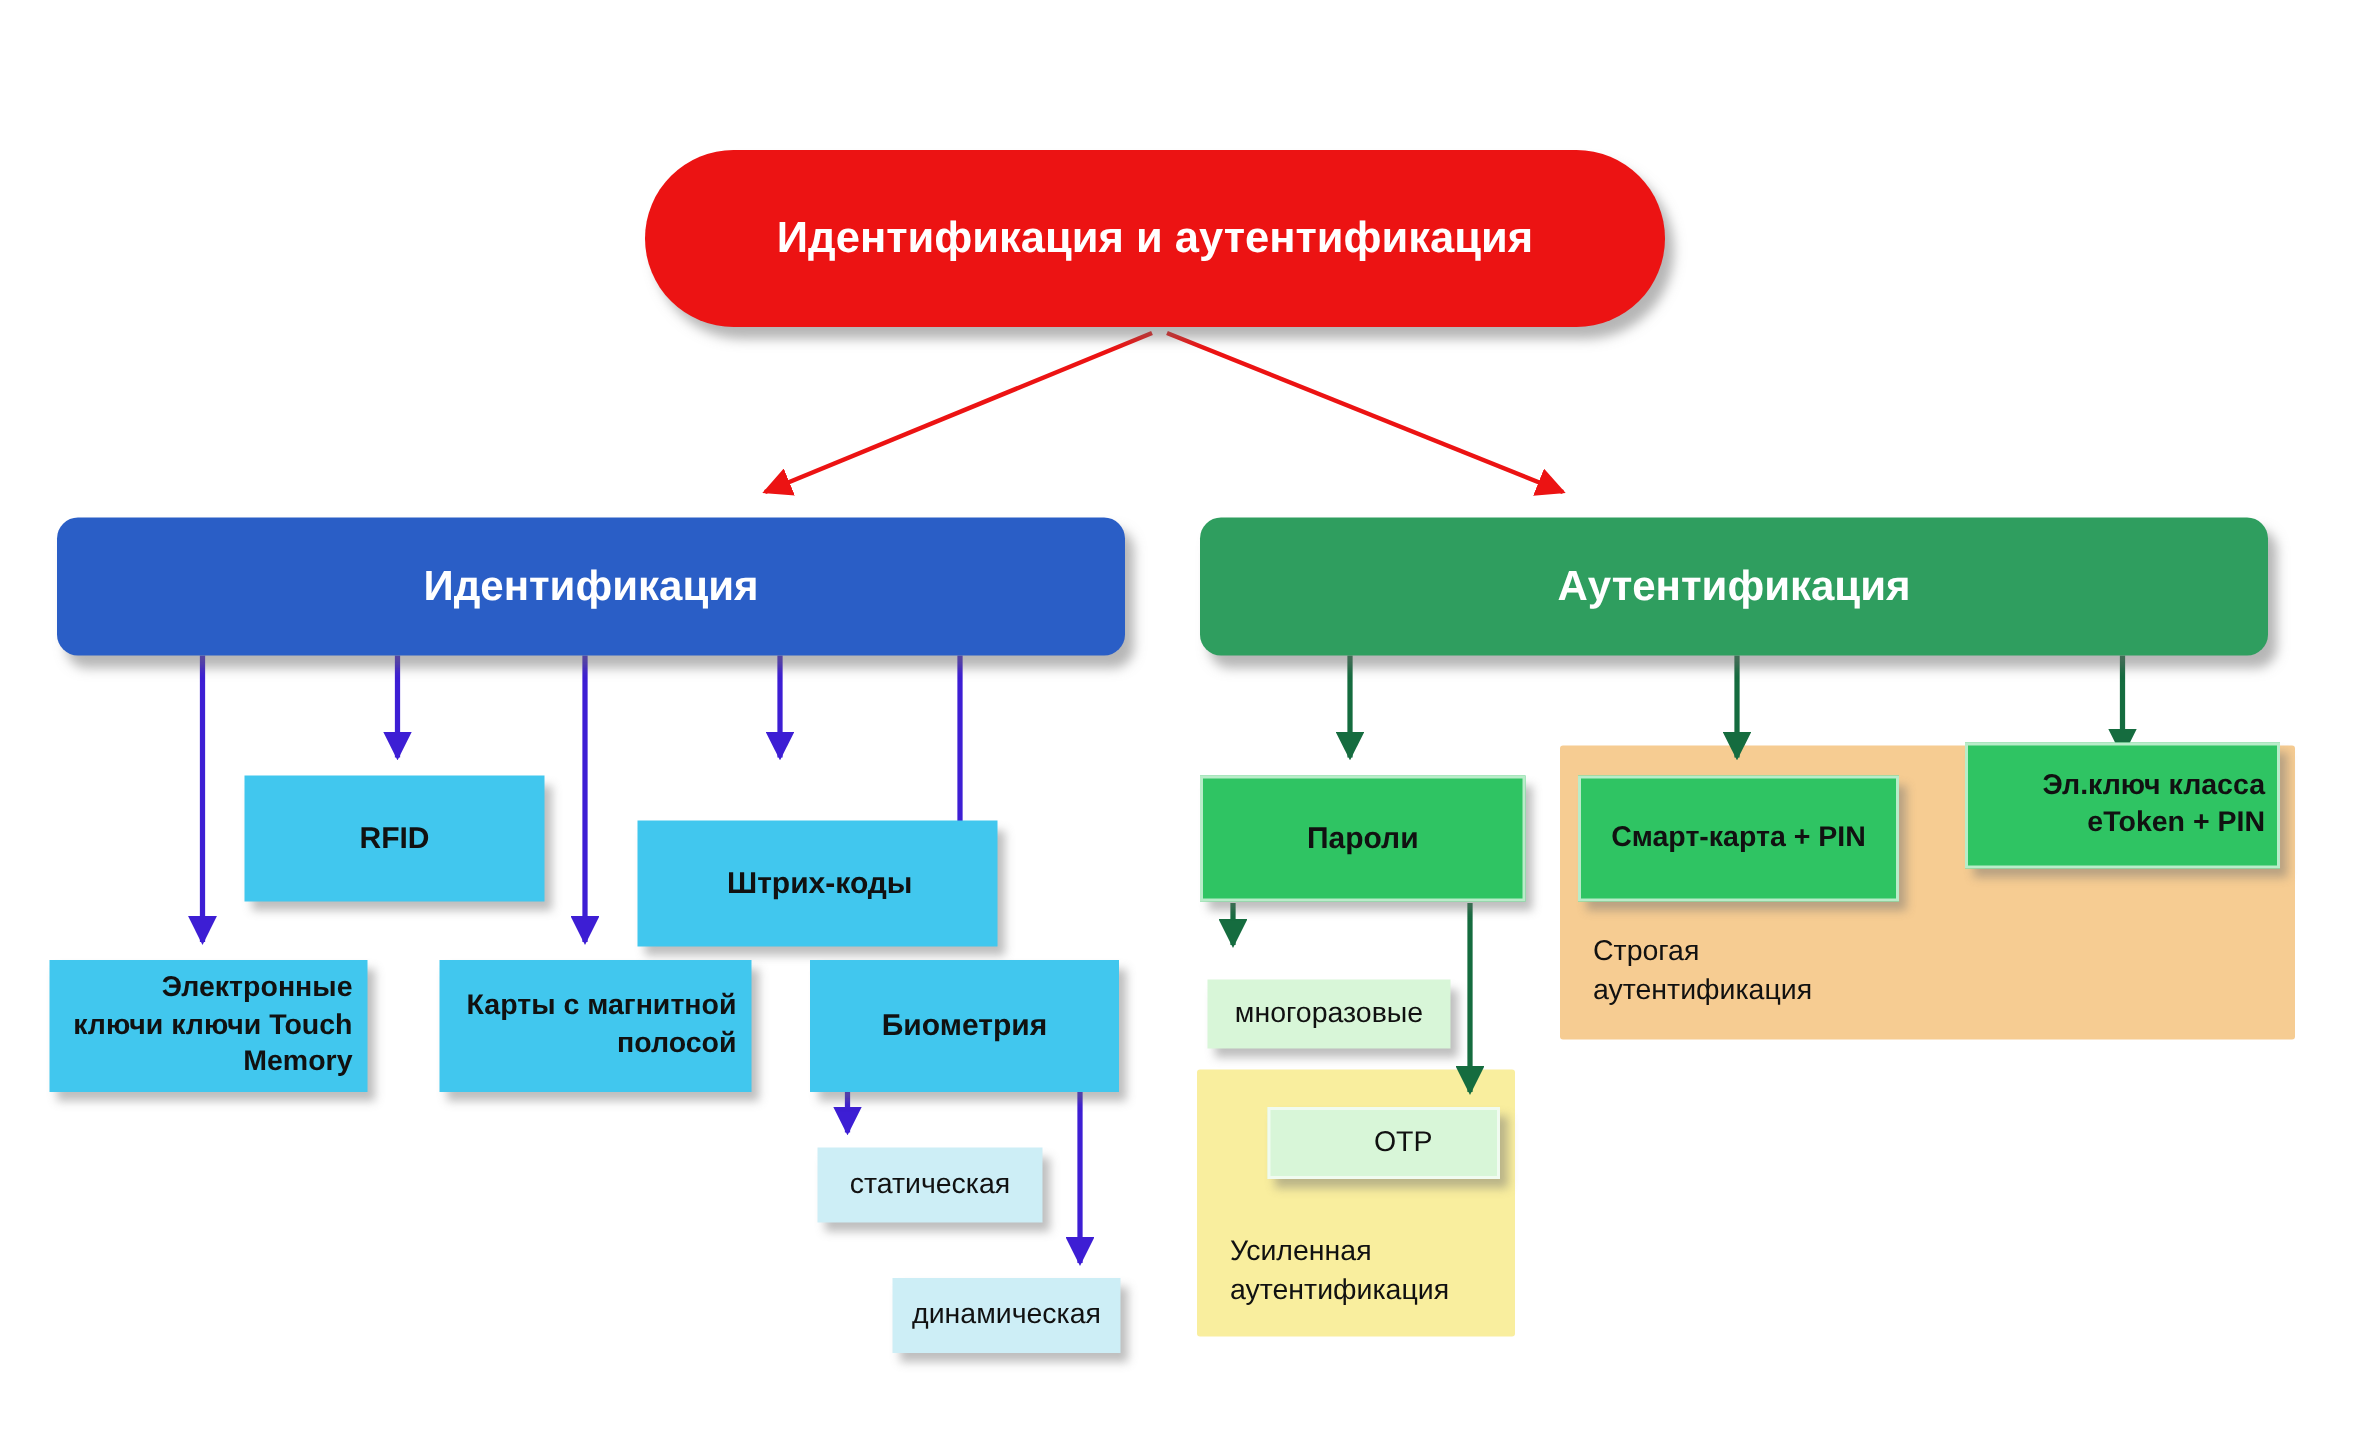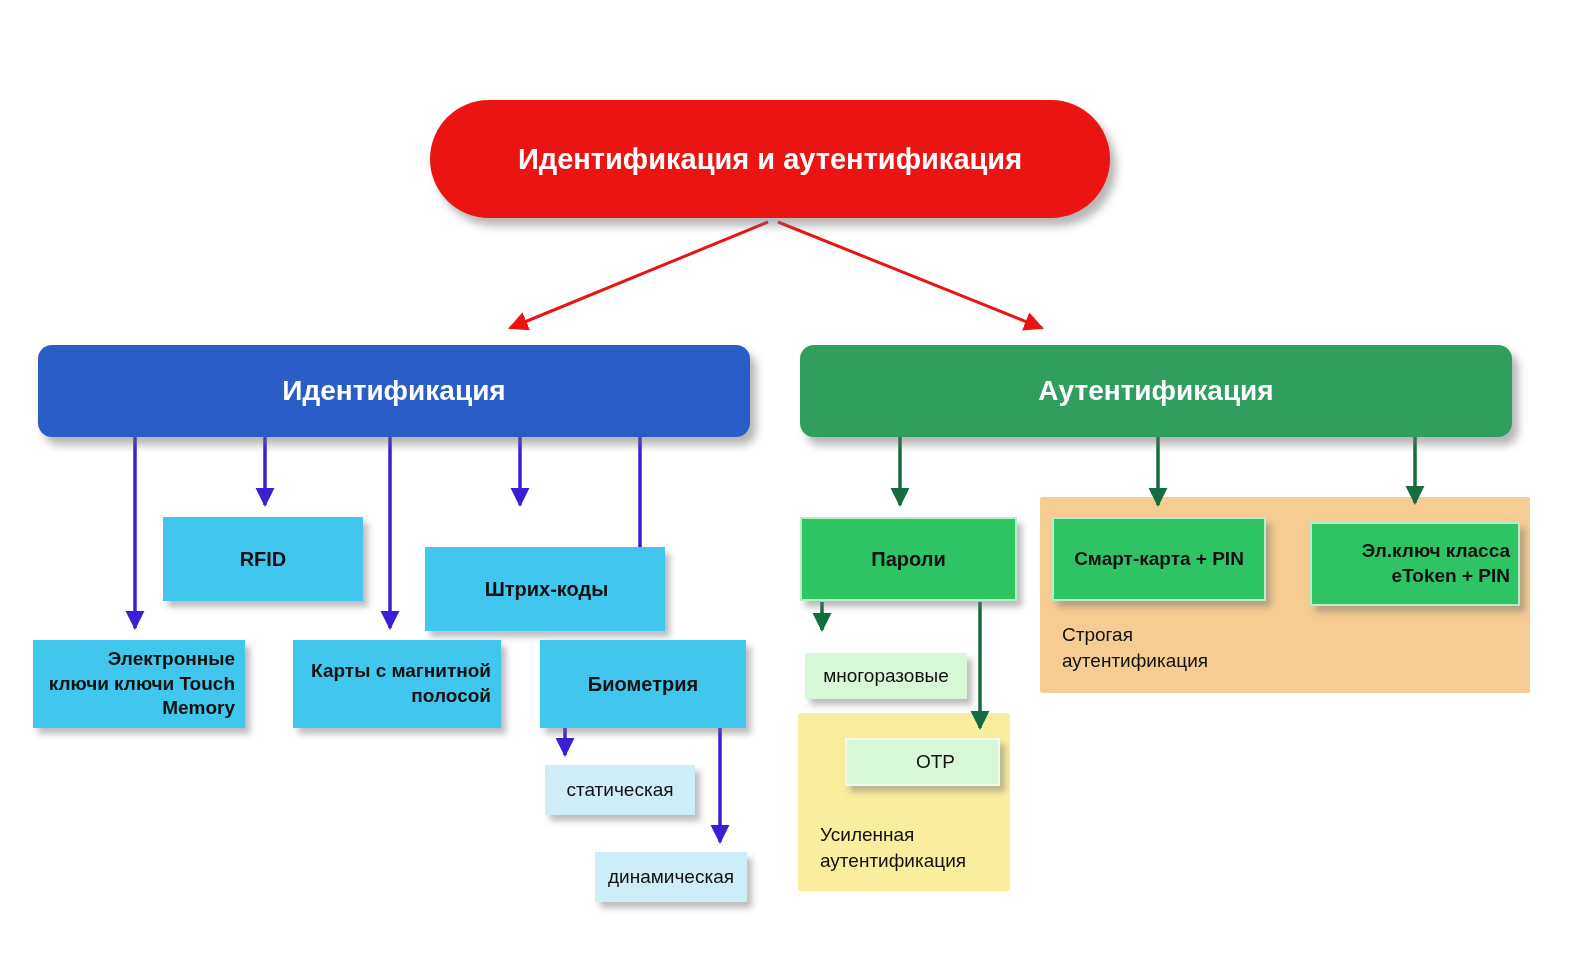--- a/index.html
+++ b/index.html
@@ -37,21 +37,21 @@
   .n-barcodes{left:425px;top:547px;width:240px;height:84px;padding-left:13px;}
   .n-touch{left:33px;top:640px;width:212px;height:88px;font-size:19px;line-height:1.3;}
   .n-magnetic{left:293px;top:640px;width:208px;height:88px;font-size:19px;line-height:1.3;}
   .n-bio{left:540px;top:640px;width:206px;height:88px;}
   .lightcyan{background:#cdeef6;font-size:19px;font-weight:normal;}
   .n-static{left:545px;top:765px;width:150px;height:50px;}
   .n-dynamic{left:595px;top:852px;width:152px;height:50px;}
   .greennode{background:#2fc463;border:2px solid #b9ecc9;font-weight:bold;font-size:20px;padding:4px 8px;line-height:1.3;}
   .n-passwords{left:800px;top:517px;width:217px;height:84px;}
   .n-smart{left:1052px;top:517px;width:214px;height:84px;font-size:19px;}
-  .n-etoken{left:1310px;top:522px;width:210px;height:84px;font-size:19px;}
+  .n-etoken{left:1310px;top:495px;width:210px;height:84px;font-size:19px;}
   .lightgreen{background:#d8f6d8;font-size:19px;font-weight:normal;}
   .n-reusable{left:805px;top:640px;width:162px;height:46px;margin-top:13px;}
   .n-otp{left:845px;top:738px;width:155px;height:48px;border:2px solid #f0fbf0;padding-left:26px;}
 </style>
 </head>
 <body>
 
 <div class="canvas">
 
   <div class="region region-orange"></div>

